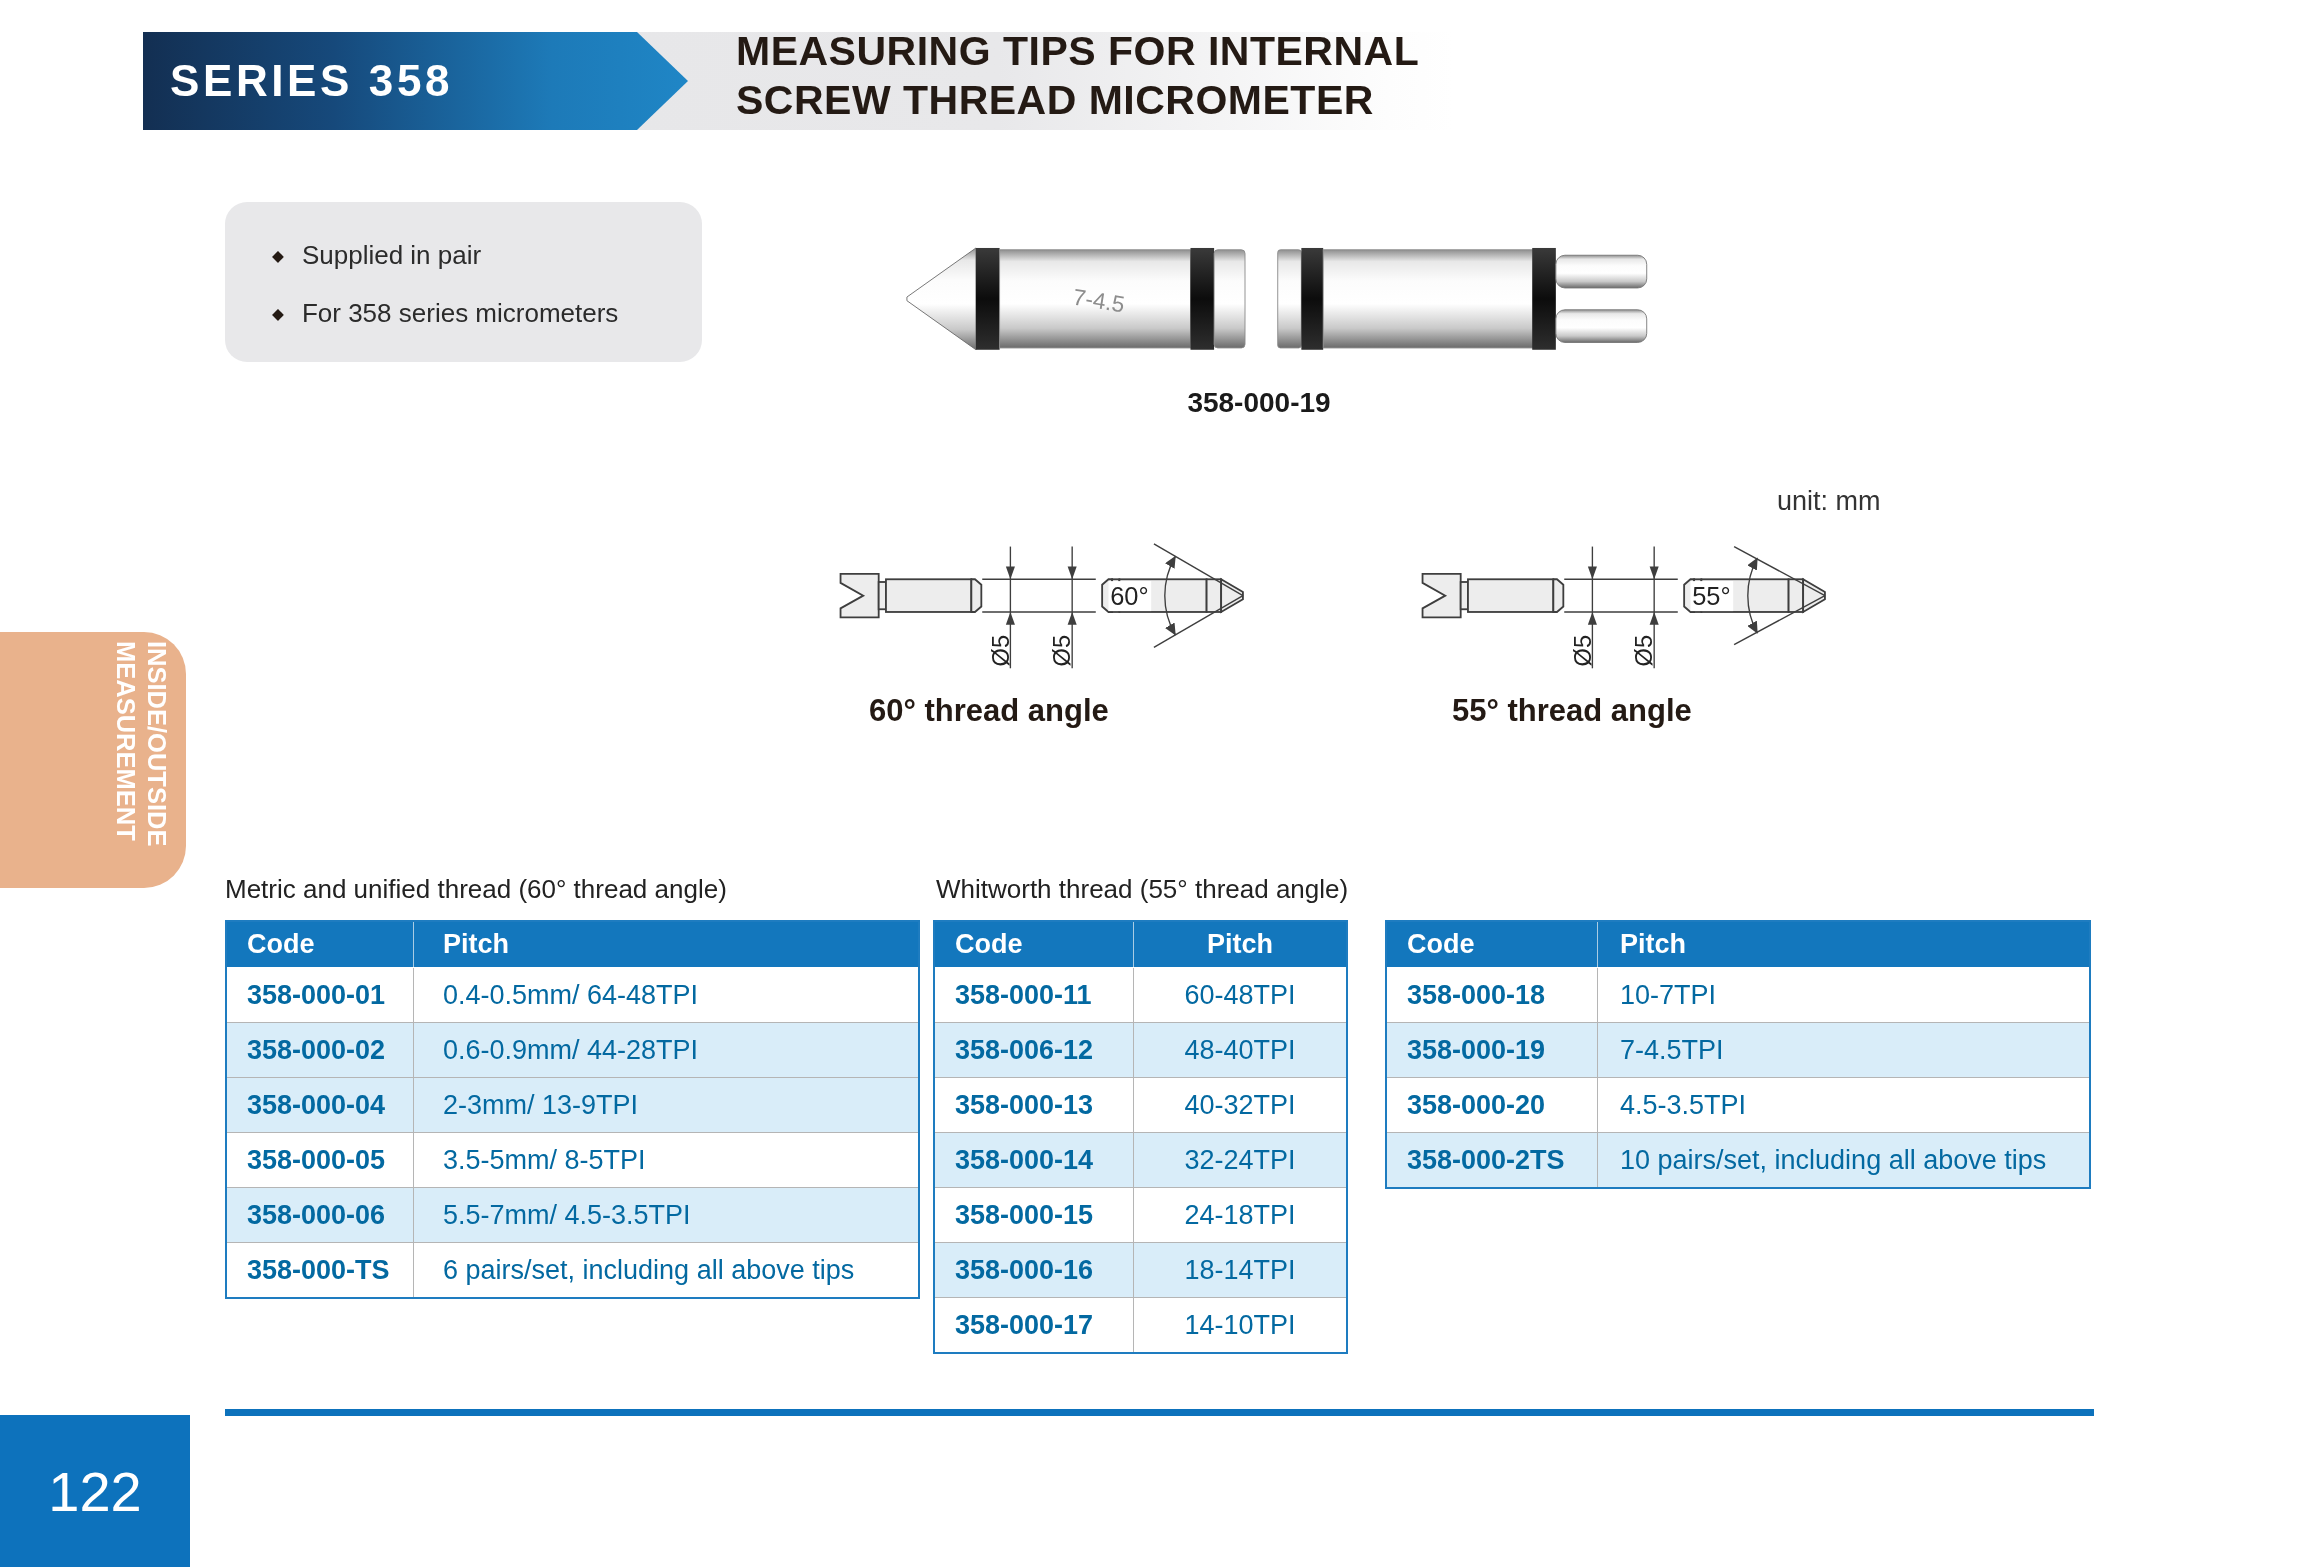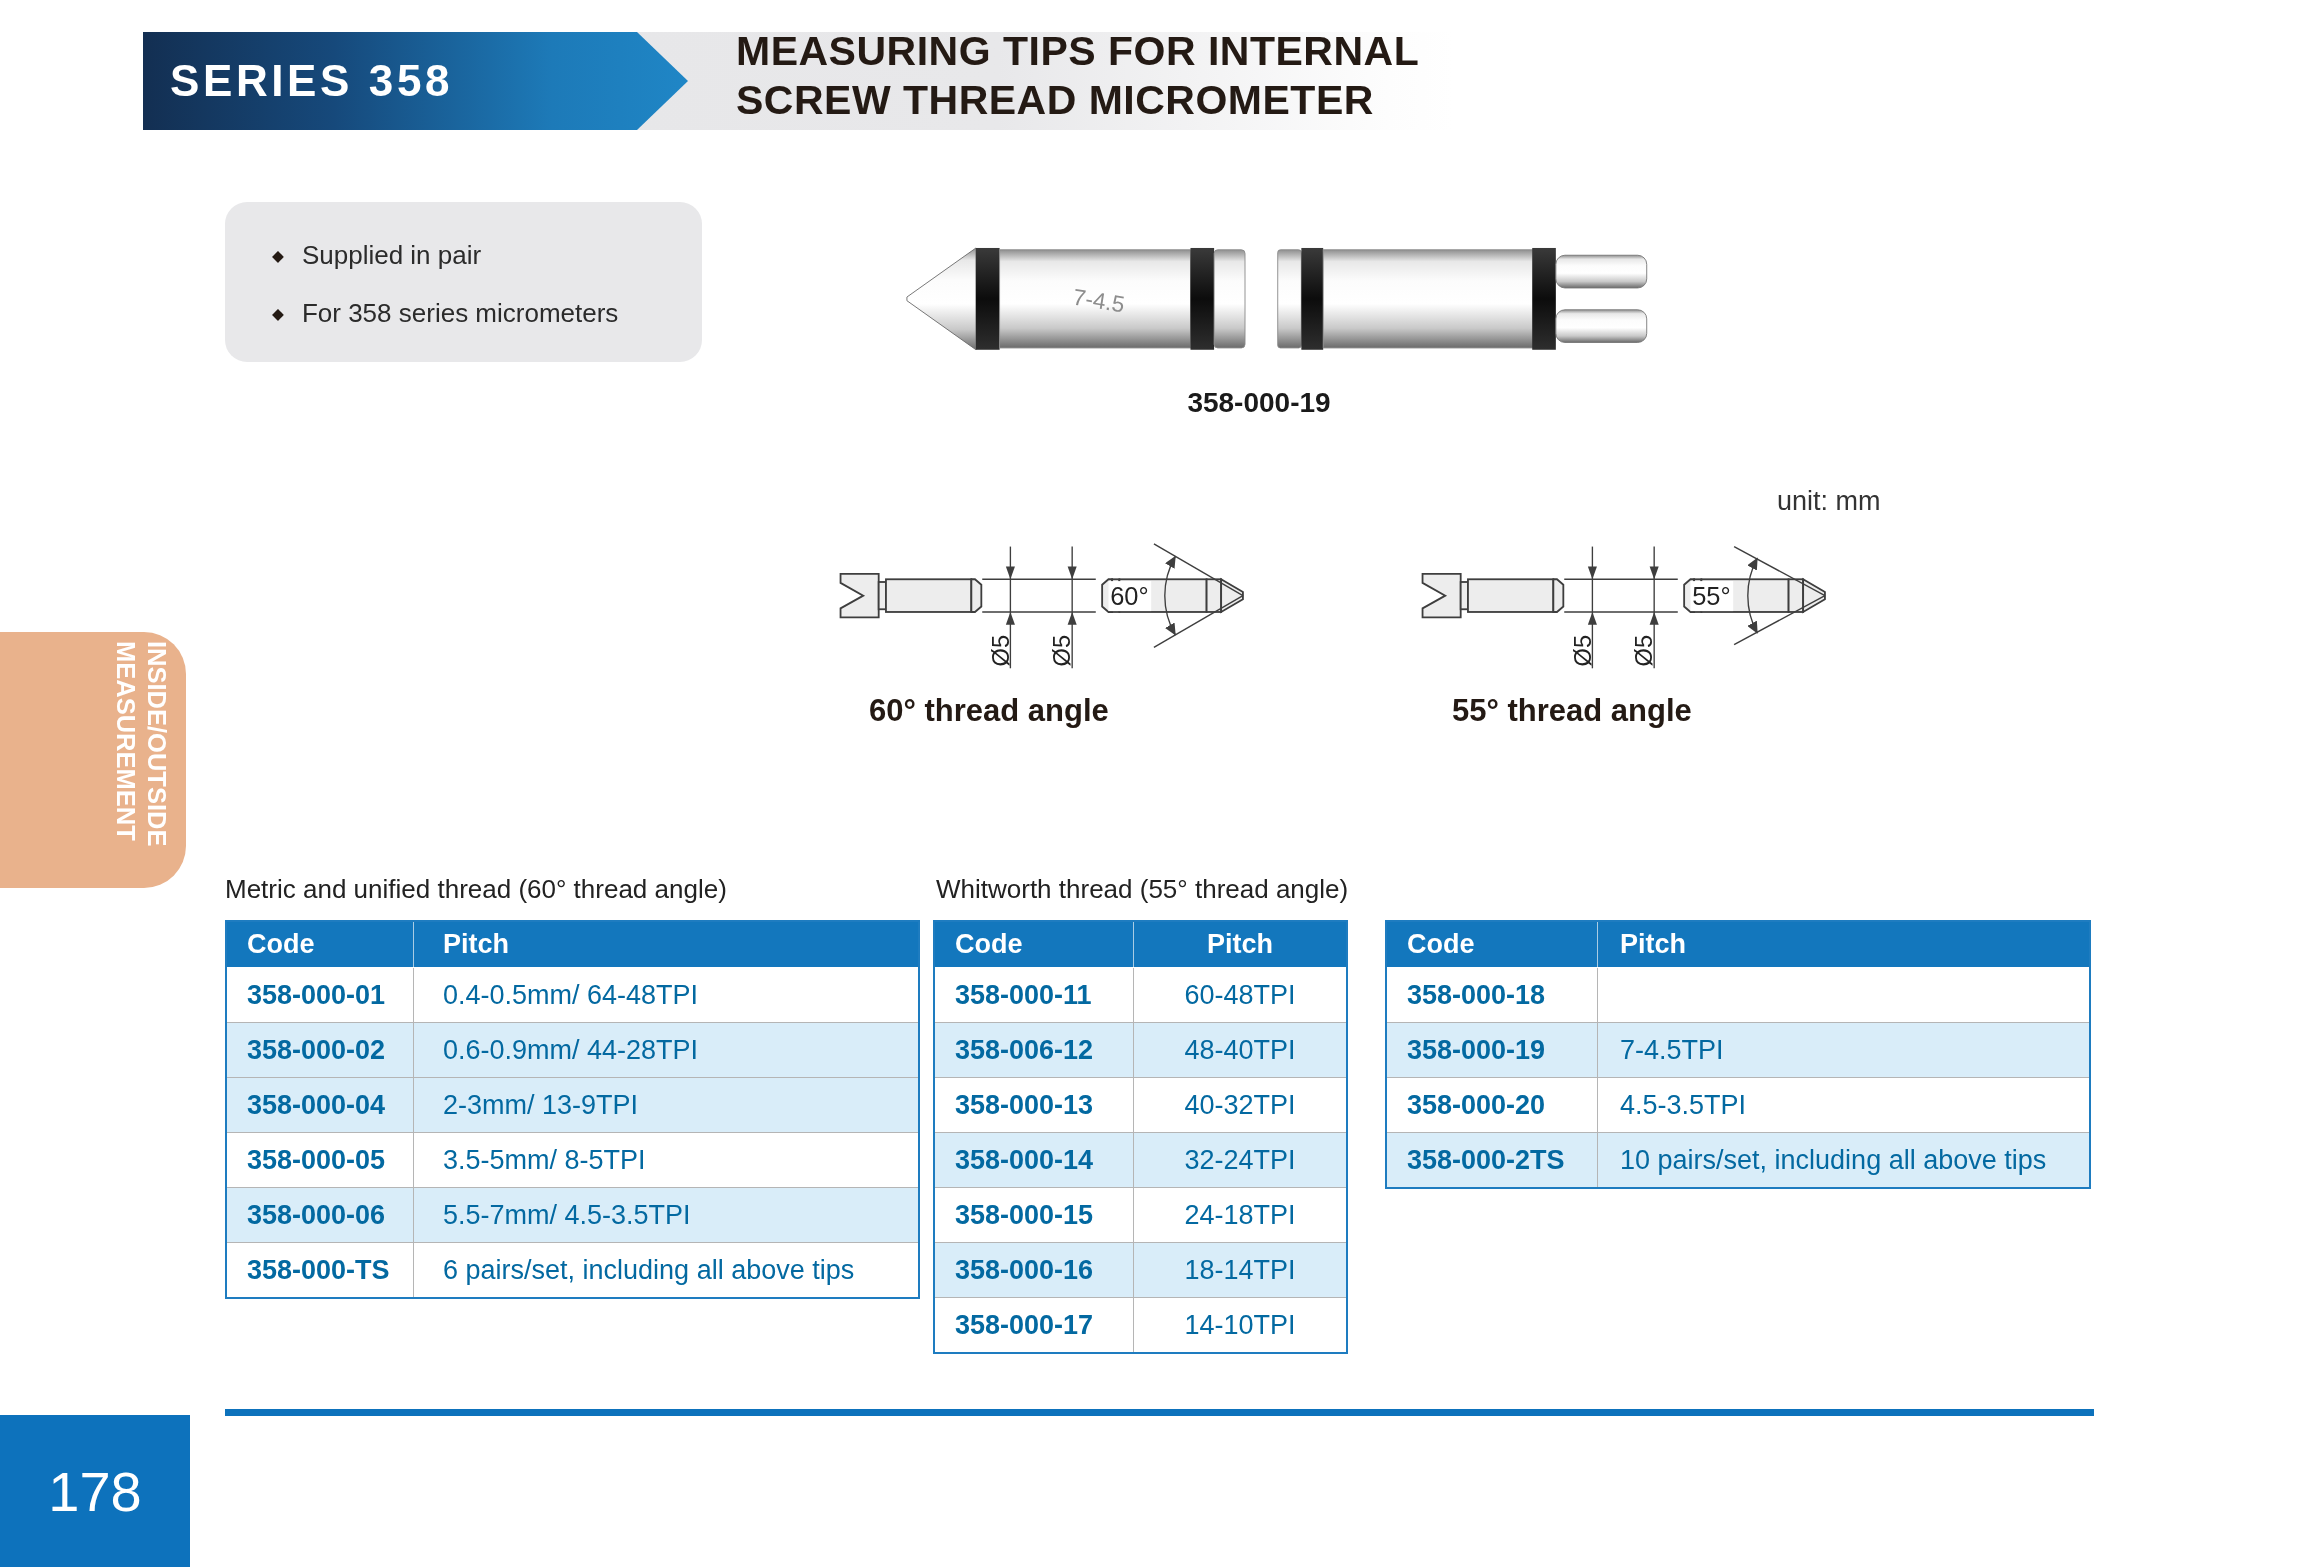--- a/index.html
+++ b/index.html
@@ -291,34 +291,35 @@
         <div class="cell-pitch">14-10TPI</div>
       </div>
     </div>
   <div class="tbl t3">
       <div class="thead">
         <div class="cell-code">Code</div>
         <div class="cell-pitch">Pitch</div>
       </div>
       <div class="trow first">
         <div class="cell-code">358-000-18</div>
+        <div class="cell-pitch">10-7TPI</div>
       </div>
       <div class="trow alt">
         <div class="cell-code">358-000-19</div>
         <div class="cell-pitch">7-4.5TPI</div>
       </div>
       <div class="trow">
         <div class="cell-code">358-000-20</div>
         <div class="cell-pitch">4.5-3.5TPI</div>
       </div>
       <div class="trow alt">
         <div class="cell-code">358-000-2TS</div>
         <div class="cell-pitch">10 pairs/set, including all above tips</div>
       </div>
     </div>
 
   <div class="rule"></div>
   <div class="page-box">
-    <span>178</span>
+    <span>122</span>
   </div>
 
 </div>
 
 
 </body></html>

